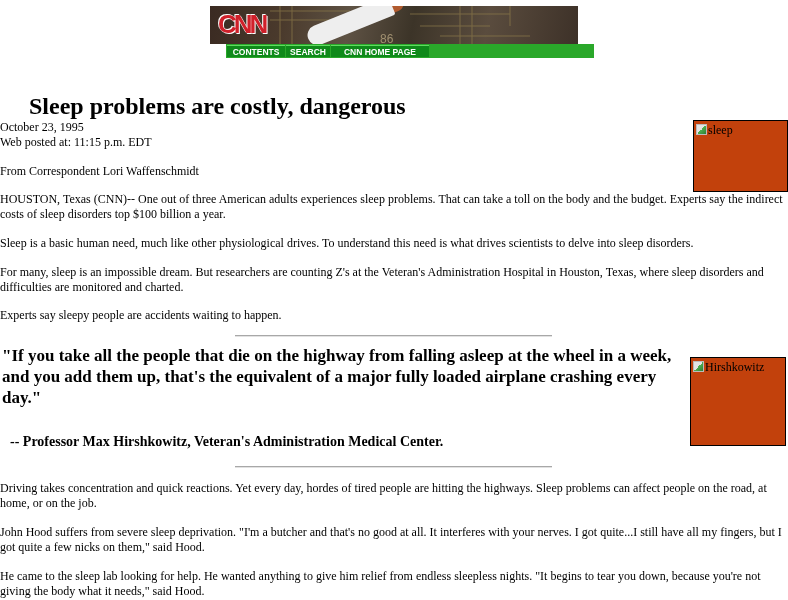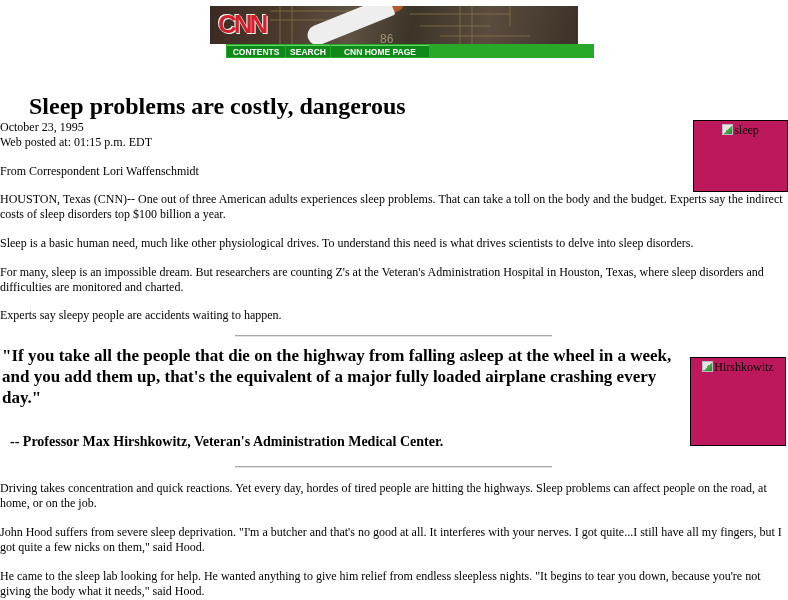--- a/index.html
+++ b/index.html
@@ -50,22 +50,22 @@
     .nav a.n2 { width: 44px; }
     .nav a.n3 { width: 98px; }
     .nav a.n4 { width: 163px; }
     h1 {
       position: absolute; left: 12px; top: 74px; margin: 17px;
       font-family: "Liberation Serif", serif; font-weight: bold; font-size: 24px; line-height: 30px;
     }
     .meta { position: absolute; left: 0; top: 120px; font-size: 12px; line-height: 15px; }
     .byline { position: absolute; left: 0; top: 164px; font-size: 12px; line-height: 15px; }
     .img-ph {
-      position: absolute; border: 1px solid #000; box-sizing: border-box; background: #be185d;
-      font-size: 12px; line-height: 14px; padding: 2px 2px; text-align: center;
+      position: absolute; border: 1px solid #000; box-sizing: border-box; background: #c2410c;
+      font-size: 12px; line-height: 14px; padding: 2px 2px;
     }
     .img-ph .broken {
       display: inline-block; width: 11px; height: 11px; vertical-align: -1px;
       background: linear-gradient(135deg, #e4e4e4 0%, #e4e4e4 50%, #4caf50 50%, #2e7d32 100%);
       border: 1px solid #bbb; box-sizing: border-box; margin-right: 1px;
     }
     .img-sleep { left: 693px; top: 120px; width: 95px; height: 72px; }
     .img-hirsh { left: 690px; top: 357px; width: 96px; height: 89px; }
     p.body {
       position: absolute; left: 0; margin: 0; width: 788px;
@@ -113,21 +113,21 @@
     <a class="n1">CONTENTS</a>
     <a class="n2">SEARCH</a>
     <a class="n3">CNN HOME PAGE</a>
   </div>
 </div>
 
 <h1>Sleep problems are costly, dangerous</h1>
 
 <div class="meta">
   <div>October 23, 1995</div>
-  <div>Web posted at: 01:15 p.m. EDT</div>
+  <div>Web posted at: 11:15 p.m. EDT</div>
 </div>
 
 <div class="byline">From Correspondent Lori Waffenschmidt</div>
 
 <div class="img-ph img-sleep">
   <span class="broken"></span><span>sleep</span>
 </div>
 
 <p class="body p1">HOUSTON, Texas (CNN)-- One out of three American adults experiences sleep problems. That can take a toll on the body and the budget. Experts say the indirect costs of sleep disorders top $100 billion a year.</p>
 <p class="body p2">Sleep is a basic human need, much like other physiological drives. To understand this need is what drives scientists to delve into sleep disorders.</p>

